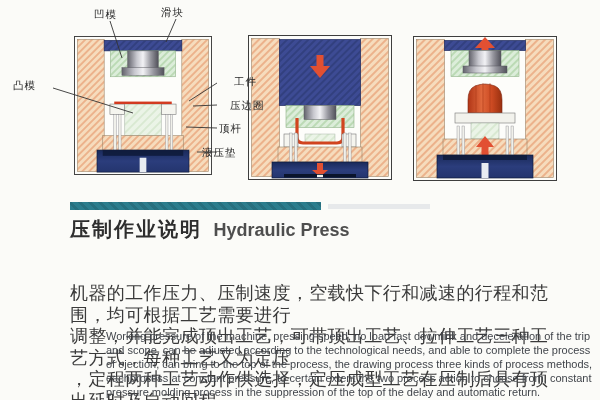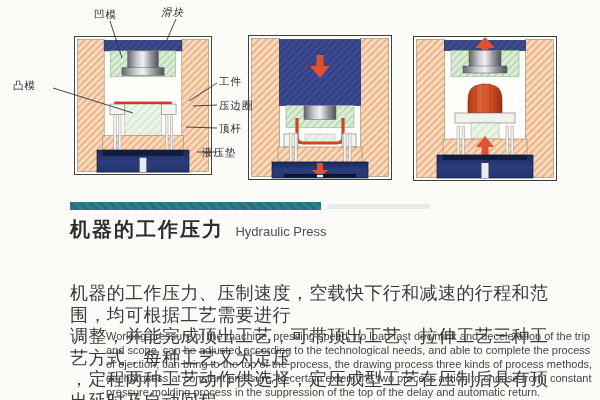--- a/index.html
+++ b/index.html
@@ -13,36 +13,36 @@
   .fig { position:absolute; }
   #fig1 { left:74px;  top:33px; width:138px; height:145px; }
   #fig2 { left:248px; top:35px; width:144px; height:145px; }
   #fig3 { left:413px; top:36px; width:144px; height:145px; }
   .leaders { position:absolute; left:0; top:0; width:600px; height:200px; pointer-events:none; }
   .fig-label {
     position:absolute; font-size:10.5px; color:#2a2a2a; letter-spacing:1px;
     white-space:nowrap; line-height:12px;
   }
   #lbl-die    { left:94px;  top:8px; }
-  #lbl-slider { left:161px; top:6px;font-style:italic; }
+  #lbl-slider { left:161px; top:6px; }
   #lbl-punch  { left:13px;  top:79px; }
-  #lbl-workpiece { left:219px; top:75px; }
-  #lbl-ring   { left:219px; top:99px; }
+  #lbl-workpiece { left:234px; top:75px; }
+  #lbl-ring   { left:230px; top:99px; }
   #lbl-rod    { left:219px; top:122px;text-align:right; }
   #lbl-cushion{ left:202px; top:146px; }
   
   .divider-teal {
     position:absolute; left:70px; top:202px; width:251px; height:8px;
     background:repeating-linear-gradient(45deg,#2c7d8d 0 4px,#286f7e 4px 7px);
   }
   .divider-grey { position:absolute; left:328px; top:204px; width:102px; height:5px; background:#e7e9eb; }
   
   .heading { position:absolute; left:70px; top:216px; white-space:nowrap; }
   .heading .zh { font-size:20px; font-weight:bold; color:#2e2e2e; letter-spacing:2px; }
-  .heading .en { font-size:13px; font-weight:normal; color:#4e4e4e; margin-left:7px; }
+  .heading .en { font-size:18px; font-weight:bold; color:#4e4e4e; margin-left:7px; }
   
   .body-zh {
     position:absolute; left:70px; top:251px; width:482px;
     font-size:18px; line-height:21.5px; color:#3a3a3a;
     letter-spacing:0.4px; white-space:pre-line;margin-top:32px;
   }
   .body-en {
     position:absolute; left:70px; top:319px; width:490px;
     font-size:11px; line-height:13.9px; color:#41454b;
     white-space:pre-line;
@@ -223,21 +223,21 @@
     <span id="lbl-workpiece" class="fig-label">工件</span>
     <span id="lbl-ring" class="fig-label">压边圈</span>
     <span id="lbl-rod" class="fig-label">顶杆</span>
     <span id="lbl-cushion" class="fig-label">液压垫</span>
   </div>
 
   <div class="divider-teal"></div>
   <div class="divider-grey"></div>
 
   <div class="heading">
-    <span class="zh">机器的工作压力</span>
+    <span class="zh">压制作业说明</span>
     <span class="en">Hydraulic Press</span>
   </div>
 
   <p class="body-zh">机器的工作压力、压制速度，空载快下行和减速的行程和范围，均可根据工艺需要进行
 调整，并能完成顶出工艺，可带顶出工艺、拉伸工艺三种工艺方式，每种工艺又为定压
 ，定程两种工艺动作供选择，定压成型工艺在压制后具有顶出延时及自动回程。</p>
   <p class="body-en">Working pressure of the machine, pressing speed, no load fast downlink and deceleration of the trip
 and scope, can be adjusted according to the technological needs, and able to complete the process
 of ejection, can bring to the top of the process, the drawing process three kinds of process methods,
 eachprocess at constant pressure, to certain extent the two process action to choose from, constant

